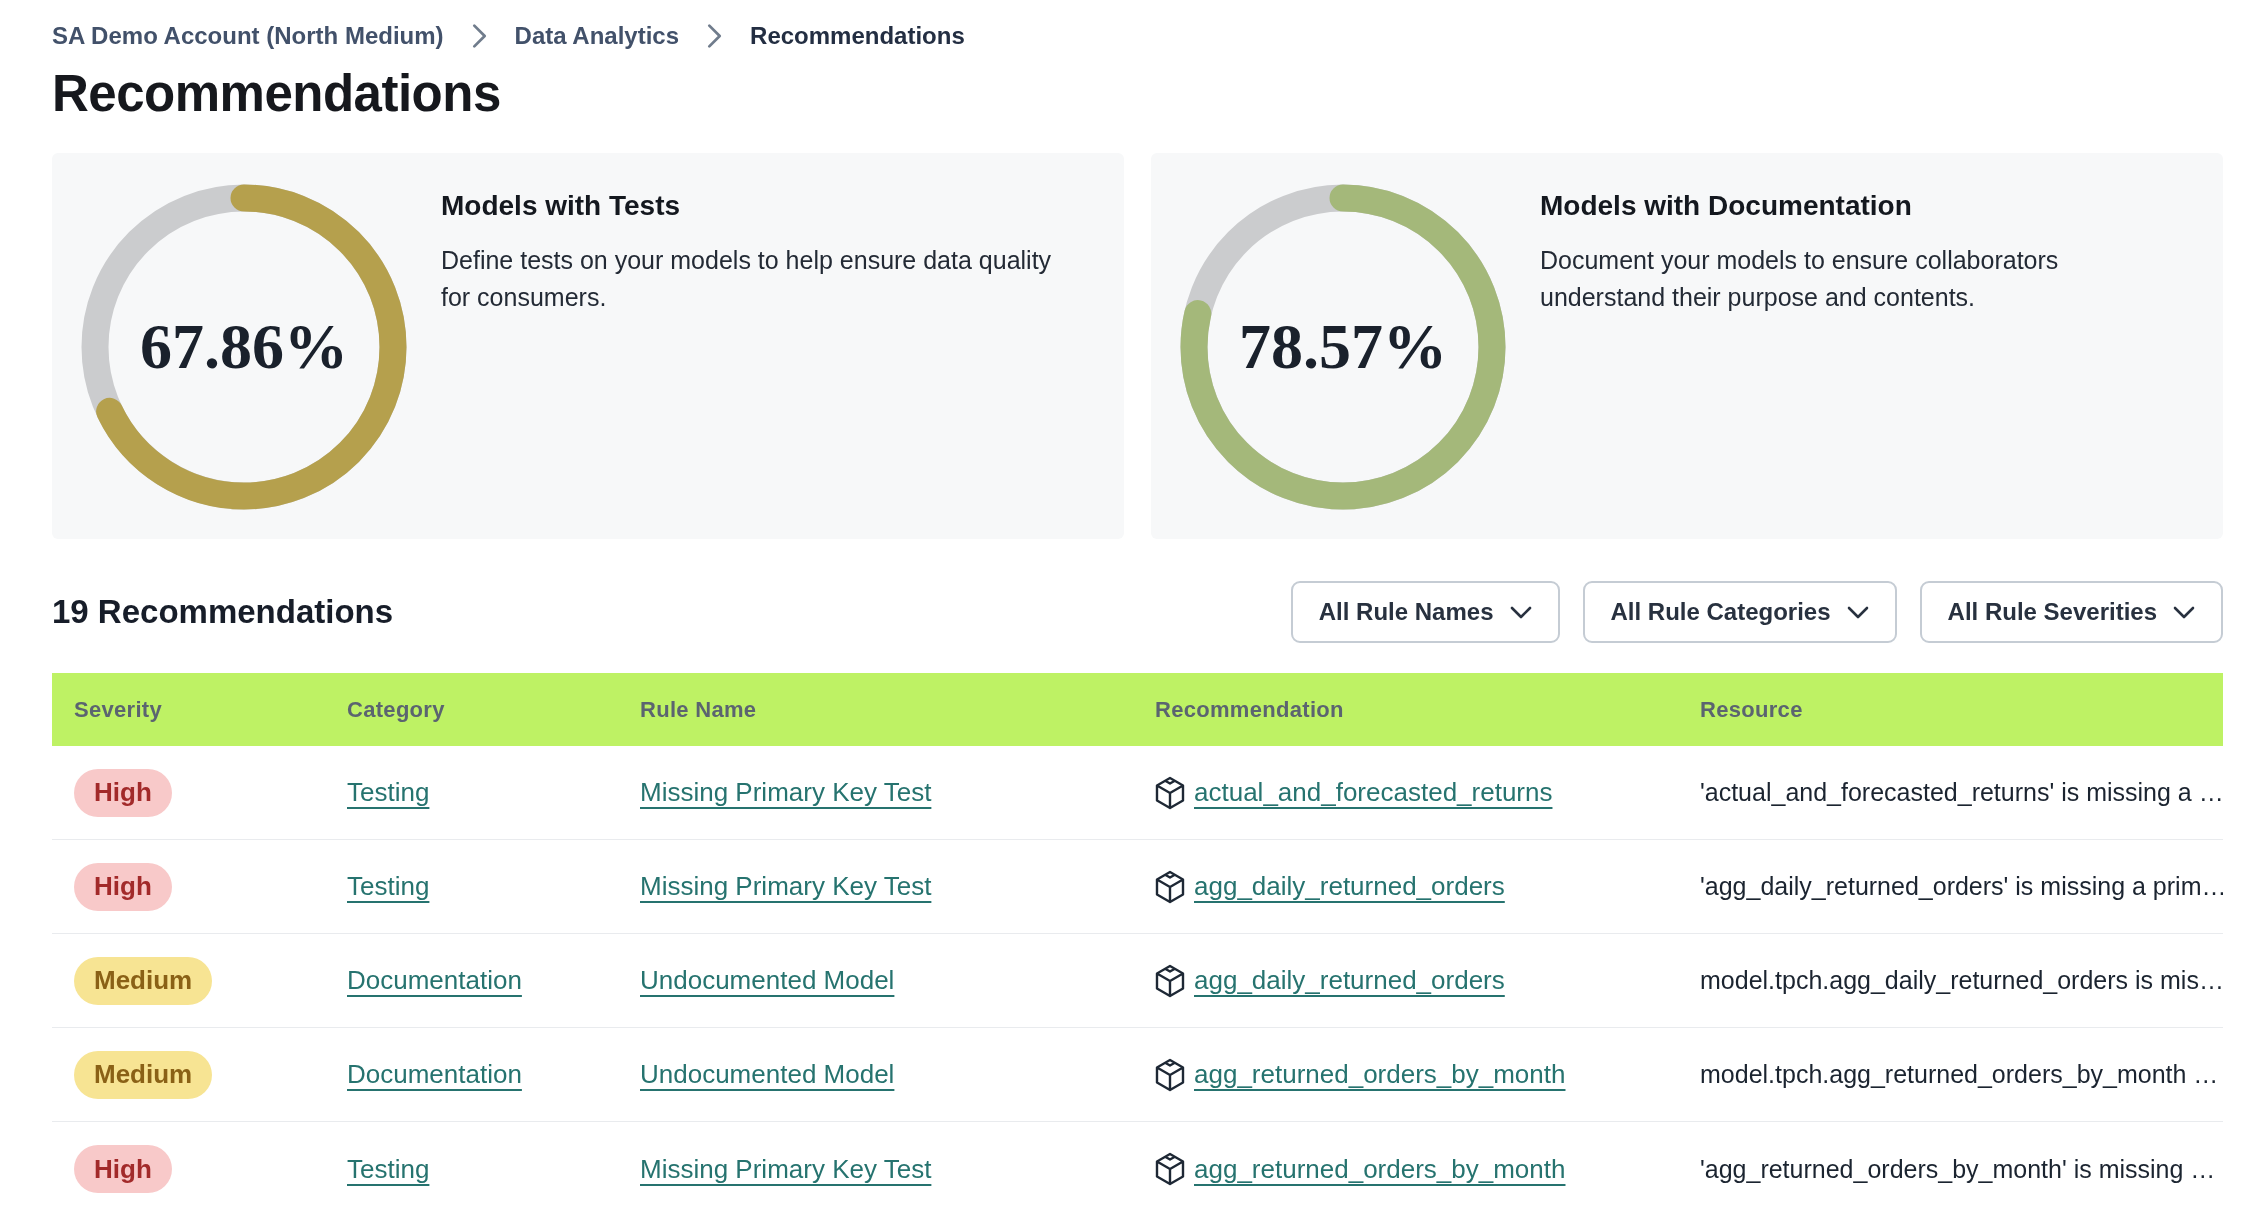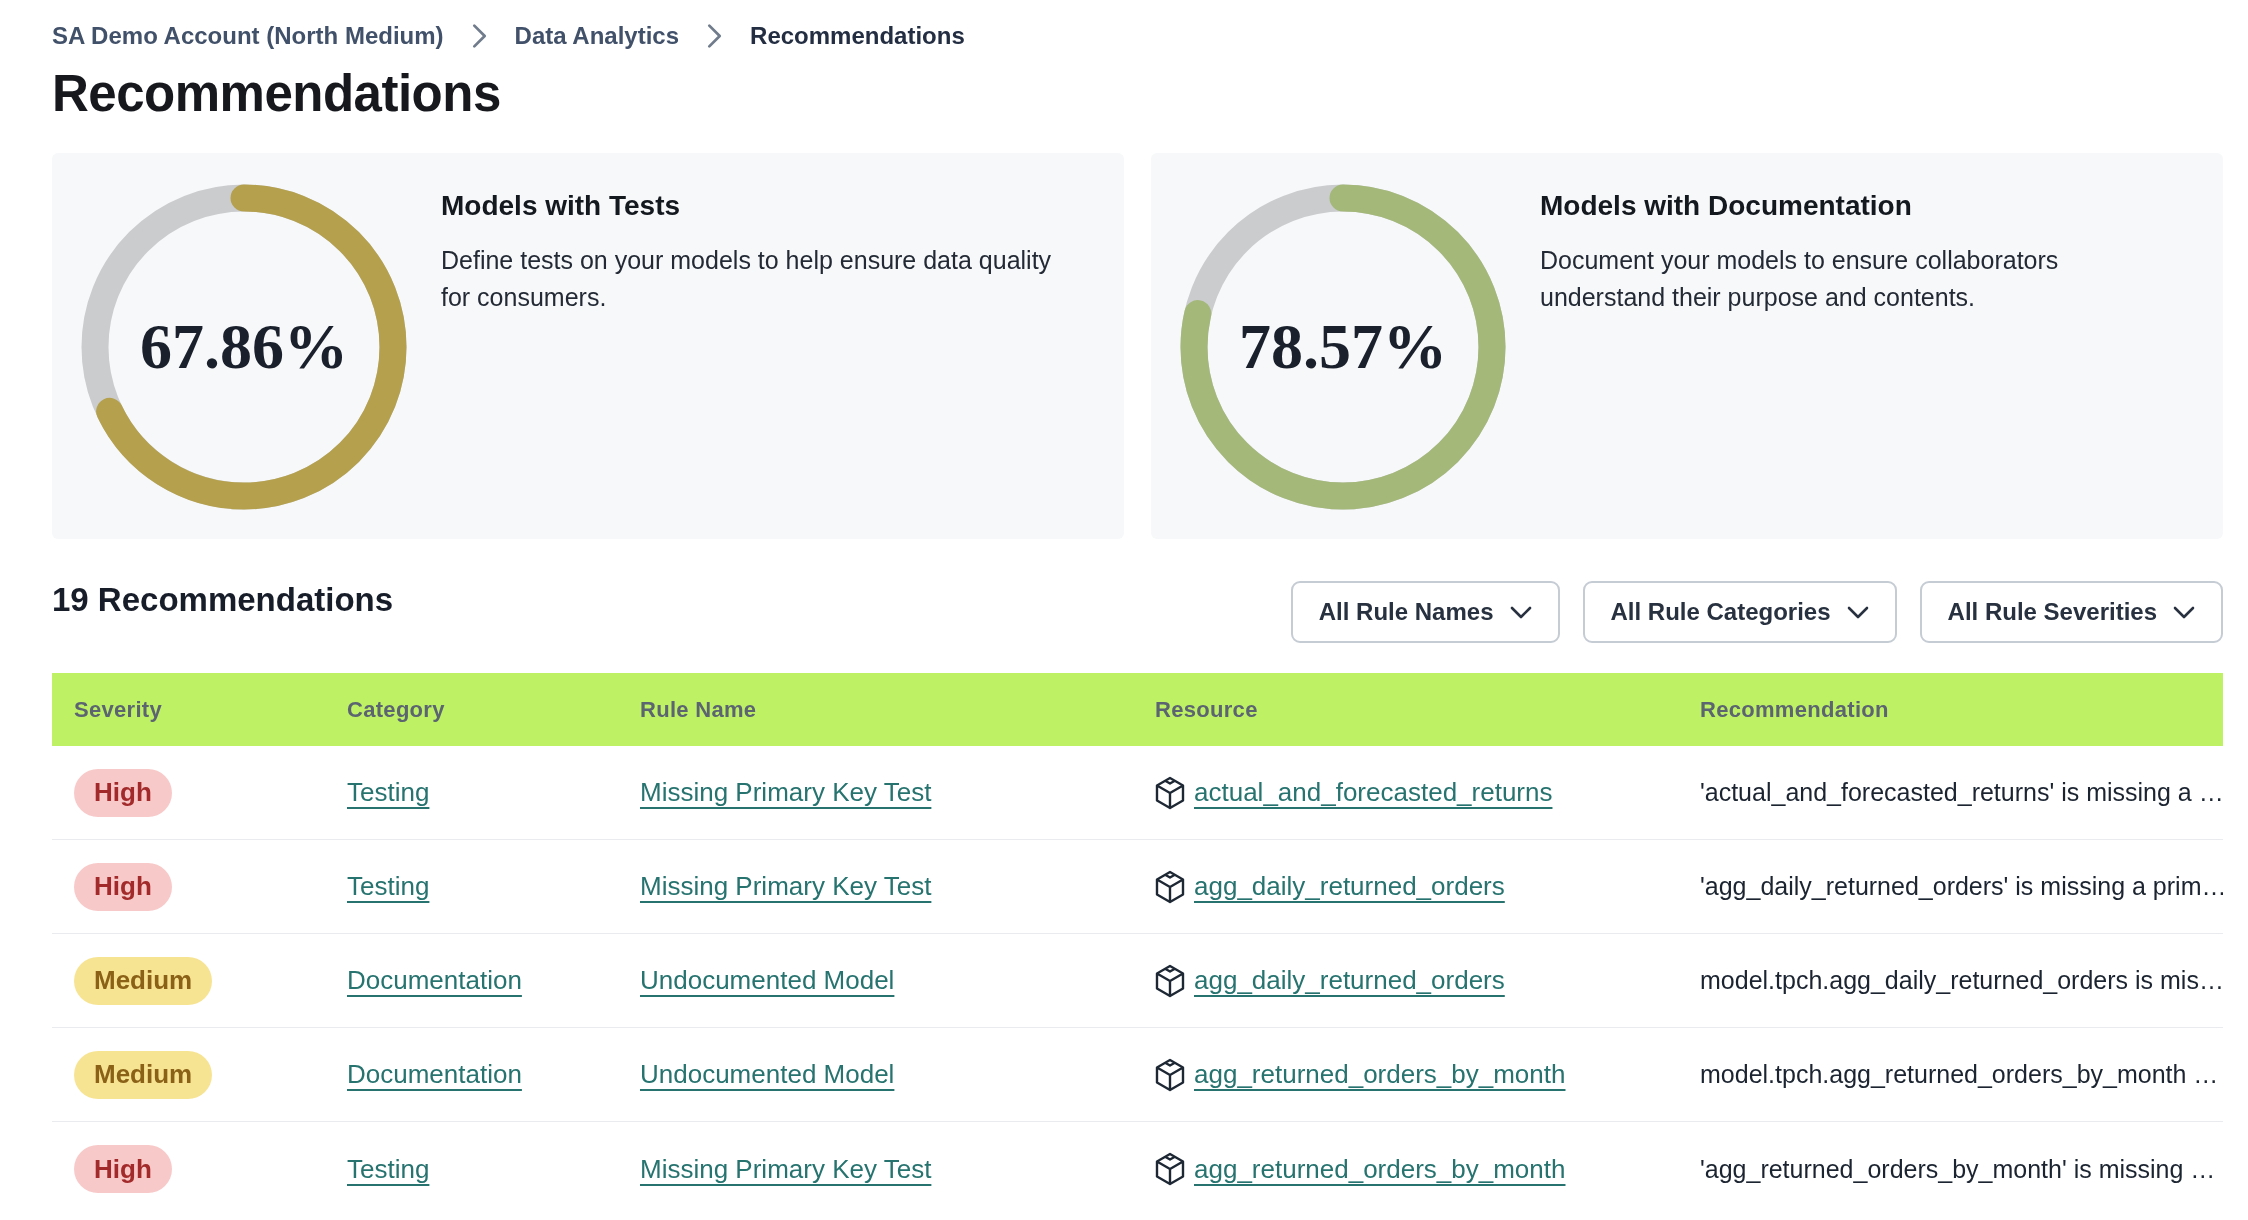--- a/index.html
+++ b/index.html
@@ -26,21 +26,21 @@
   .donut-wrap svg { display:block; }
   .donut-label {
     position:absolute; inset:0; display:flex; align-items:center; justify-content:center;
     font-family:Liberation Serif, serif; font-size:64px; font-weight:700; color:#1a212c;
   }
   .card-text { margin:37px 40px 0 34px; }
   .card-title { font-size:28px; font-weight:700; color:#14181f; }
   .card-desc { margin-top:20px; font-size:25px; line-height:37px; color:#232a35; max-width:645px; }
 
   
-  .section-row { margin-top:42px; display:flex; justify-content:space-between; align-items:flex-start; }
+  .section-row { margin-top:42px; display:flex; justify-content:space-between; align-items:center; }
   .section-title { font-size:33px; font-weight:700; color:#171d29; }
   .filters { display:flex; gap:23px;border-radius:30px; }
   .filter-btn {
     height:62px; padding:0 26px; background:#ffffff; border:2px solid #c5ccd4; border-radius:9px;
     display:flex; align-items:center; gap:16px; font-family:inherit;
     font-size:24px; font-weight:700; color:#28313f; cursor:pointer;
   }
 
   
   .rec-table { margin-top:30px; }
@@ -149,22 +149,22 @@
           </span>
         </button>
       </div>
     </div>
 
     <div class="rec-table">
       <div class="t-head">
         <div>Severity</div>
         <div>Category</div>
         <div>Rule Name</div>
+        <div>Recommendation</div>
         <div>Resource</div>
-        <div>Recommendation</div>
       </div>
 
       <div class="t-row">
         <div><span class="badge high">High</span></div>
         <div><a class="lnk">Testing</a></div>
         <div><a class="lnk">Missing Primary Key Test</a></div>
         <div class="resource-cell">
           <span class="cube">
             <svg width="30" height="34" viewBox="0 0 30 34">
                 <path d="M15 2 L28 9.5 V24.5 L15 32 L2 24.5 V9.5 Z M2 9.5 L15 17 L28 9.5 M15 17 V32 M10.2 4.7 L15 7.5 L19.8 4.7" fill="none" stroke="#1e2835" stroke-width="2.4" stroke-linejoin="round"></path>

